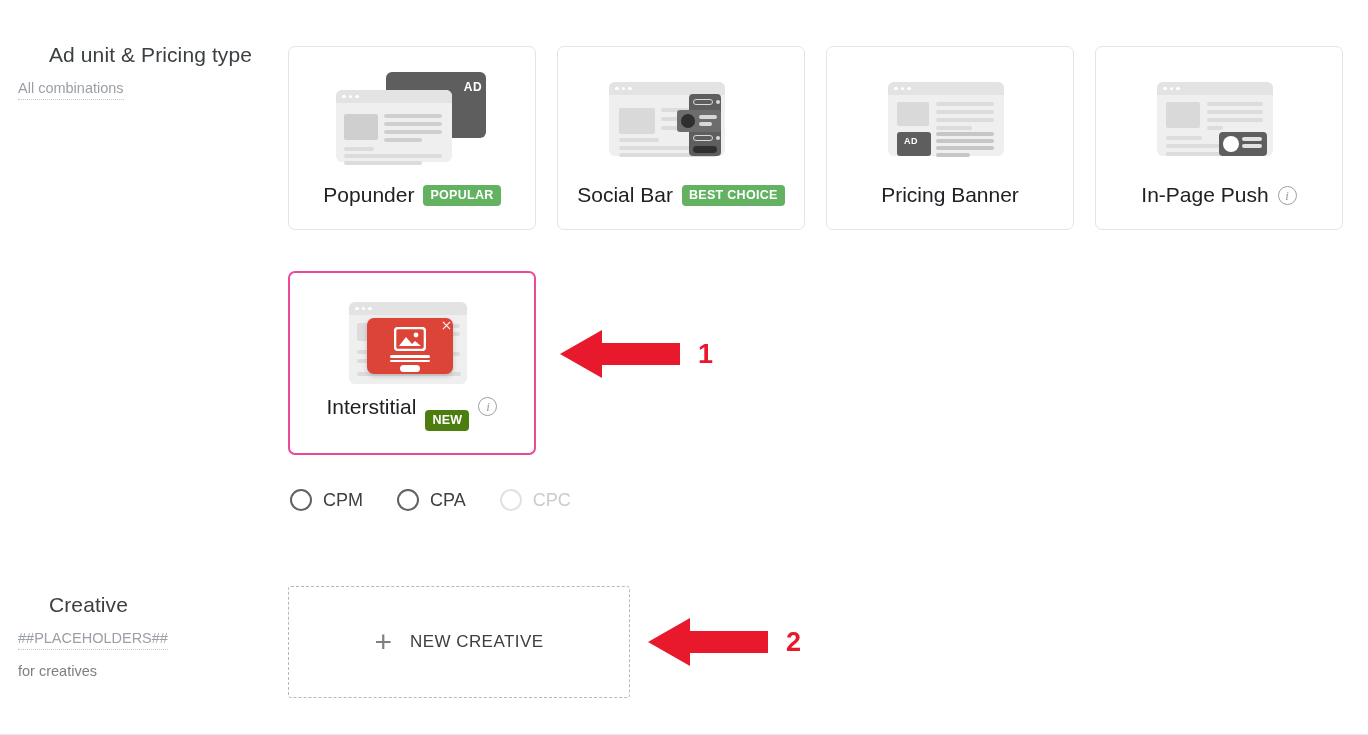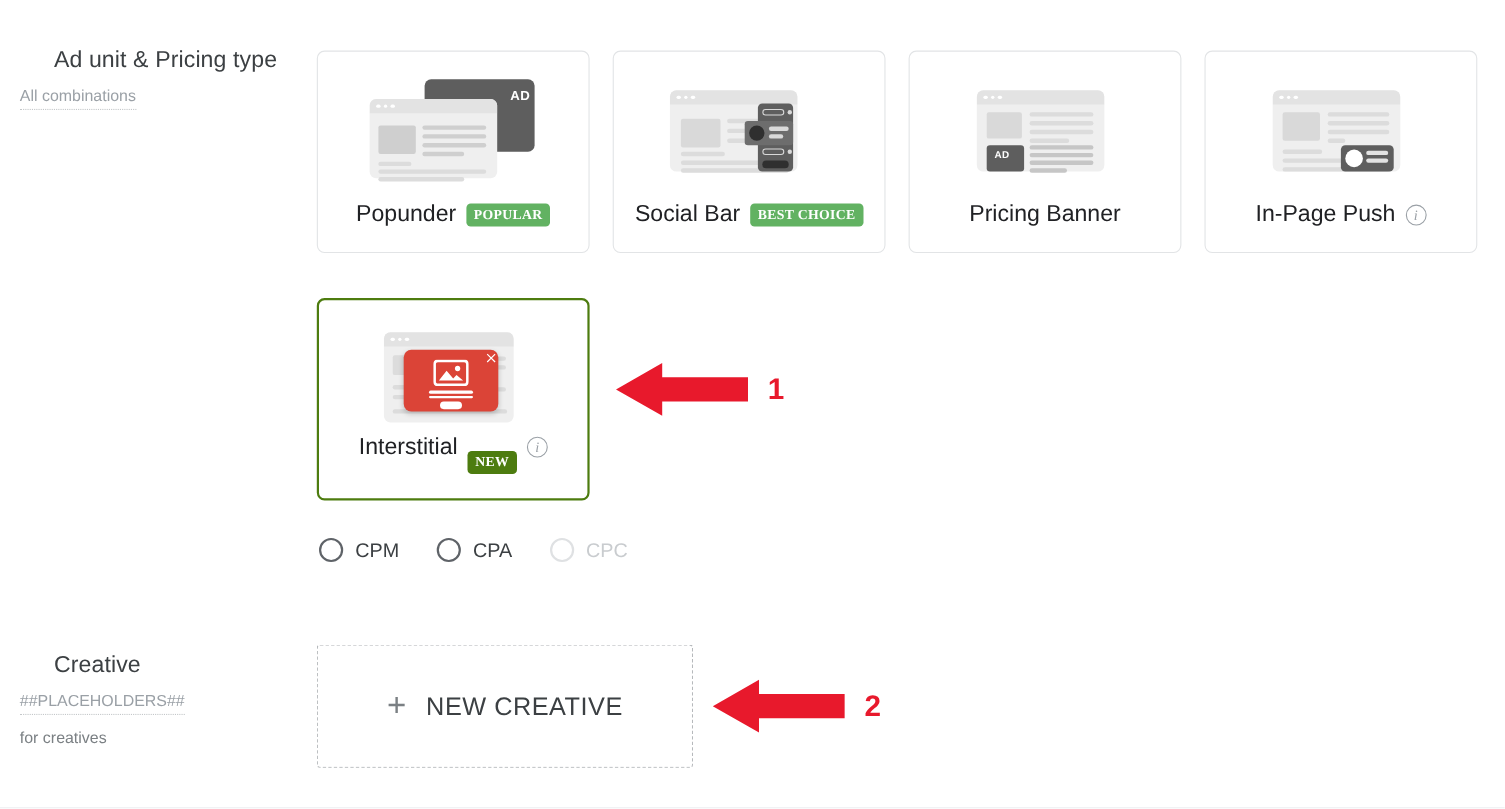--- a/index.html
+++ b/index.html
@@ -33,34 +33,34 @@
   .cards-row { position: absolute; display: flex; gap: 21px; }
   .card {
     width: 248px; height: 184px;
     border: 1px solid #e2e4e6; border-radius: 7px;
     background: #fff;
     display: flex; flex-direction: column;
     align-items: center; justify-content: flex-start;
     padding-top: 18px;
     cursor: pointer;
   }
-  .card.selected { border: 2px solid #4d7c0f; }
+  .card.selected { border: 2px solid #ec4899; }
   .card-art {
     width: 160px; height: 100px;
     position: relative; margin-top: 3px;
   }
   .card-foot {
     margin-top: auto; margin-bottom: 22px;
     display: flex; align-items: center; gap: 9px;
   }
   .card-name { font-size: 21px; color: #202124; line-height: 24px; white-space: nowrap; }
   .badge {
     color: #fff; font-size: 12.5px; font-weight: 700;
     letter-spacing: .3px; border-radius: 4px;
-    padding: 4px 7px 4px 7px; line-height: 13px; white-space: nowrap; font-family: Liberation Serif, serif;
+    padding: 4px 7px 4px 7px; line-height: 13px; white-space: nowrap;
   }
   .info-ic {
     width: 19px; height: 19px; border-radius: 50%;
     border: 1.6px solid #9aa0a6; color: #9aa0a6;
     font-size: 13px; font-family: "Liberation Serif", serif;
     display: inline-flex; align-items: center; justify-content: center;
     font-style: italic; line-height: 1;
   }
 
   
@@ -96,21 +96,21 @@
 
   
   .new-creative {
     position: absolute;
     width: 342px; height: 112px;
     border: 1px dashed #b6b9bc; border-radius: 3px;
     display: flex; align-items: center; justify-content: center;
     gap: 18px; cursor: pointer; background: #fff;
   }
   .plus-ic { font-size: 30px; color: #7b8084; line-height: 1; font-weight: 300; }
-  .nc-label { font-size: 23px; color: #3c4043; letter-spacing: .45px; }
+  .nc-label { font-size: 17px; color: #3c4043; letter-spacing: .45px; }
 
   
   .anno { position: absolute; display: flex; align-items: center; }
   .arrow-svg { display: block; }
   .anno-num {
     font-size: 27px; font-weight: 700; color: #e8192c;
     margin-left: 18px; line-height: 1;
   }
 
   .bottom-rule {

